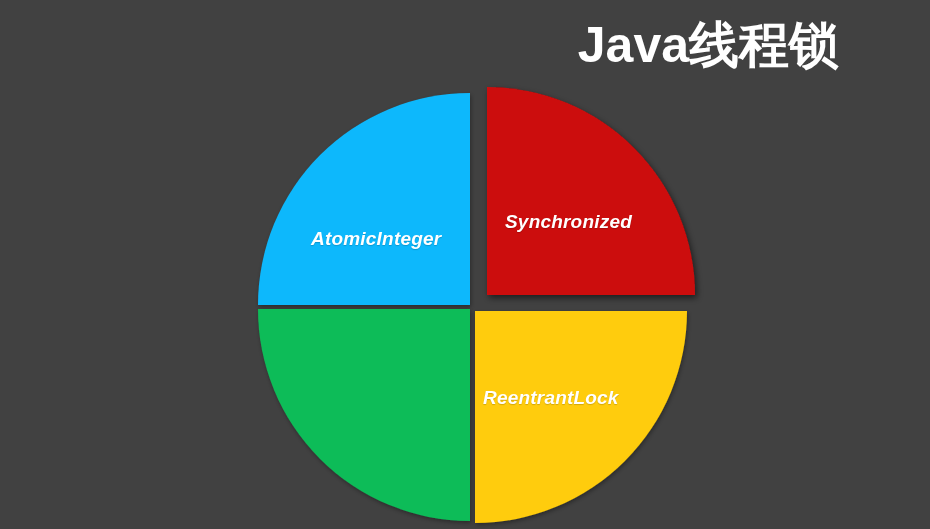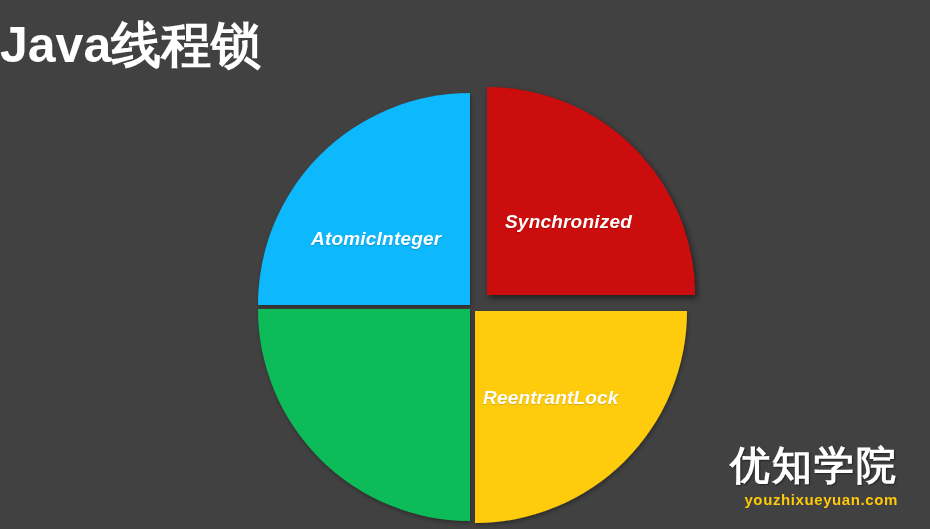--- a/index.html
+++ b/index.html
@@ -20,21 +20,21 @@
     height: 529px;
     background: #414141;
   }
 
   
   .title {
     position: absolute;
     top: 14px;
     left: 0;
     width: 839px;
-    text-align: left;
+    text-align: right;
     font-size: 50px;
     line-height: 62px;
     font-weight: bold;
     color: #ffffff;
     letter-spacing: 0px;
     white-space: nowrap;
   }
 
   
   .pie-wrap {
@@ -140,18 +140,14 @@
     </svg>
 
     <div class="slice-label label-synchronized">Synchronized</div>
 
     <div class="slice-label label-atomicinteger">AtomicInteger</div>
 
 
     <div class="slice-label label-reentrantlock">ReentrantLock</div>
   </div>
 
-  <div class="watermark">
-    <div class="watermark-cn" style="color: rgb(255, 255, 255);">优知学院</div>
-    <div class="watermark-url" style="color: rgb(255, 201, 7);">youzhixueyuan.com</div>
-  </div>
 
 </div>
 
 </body></html>

